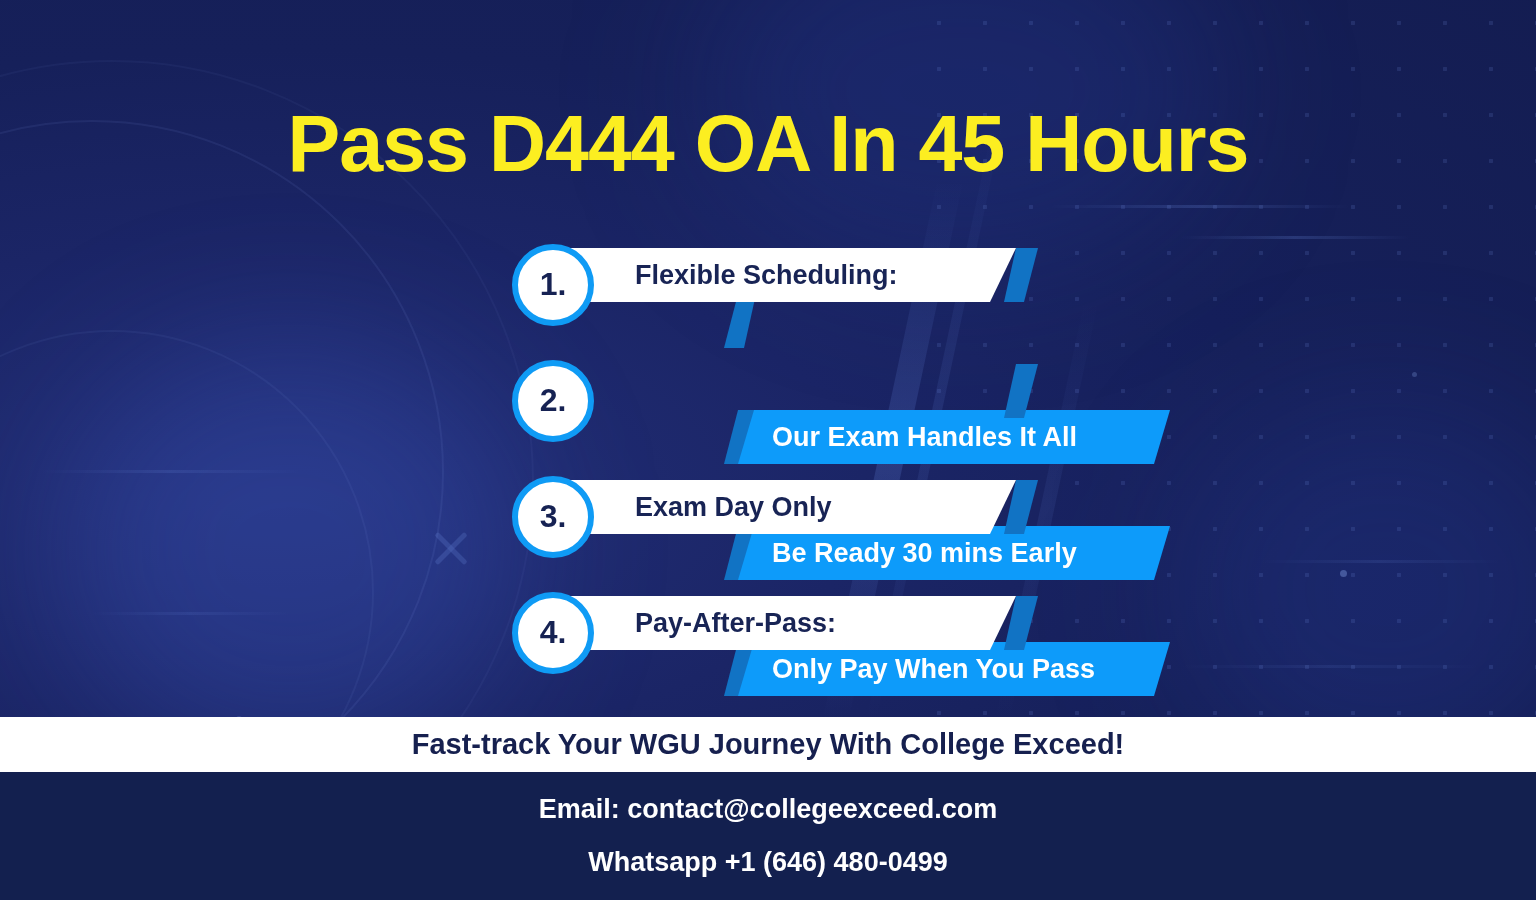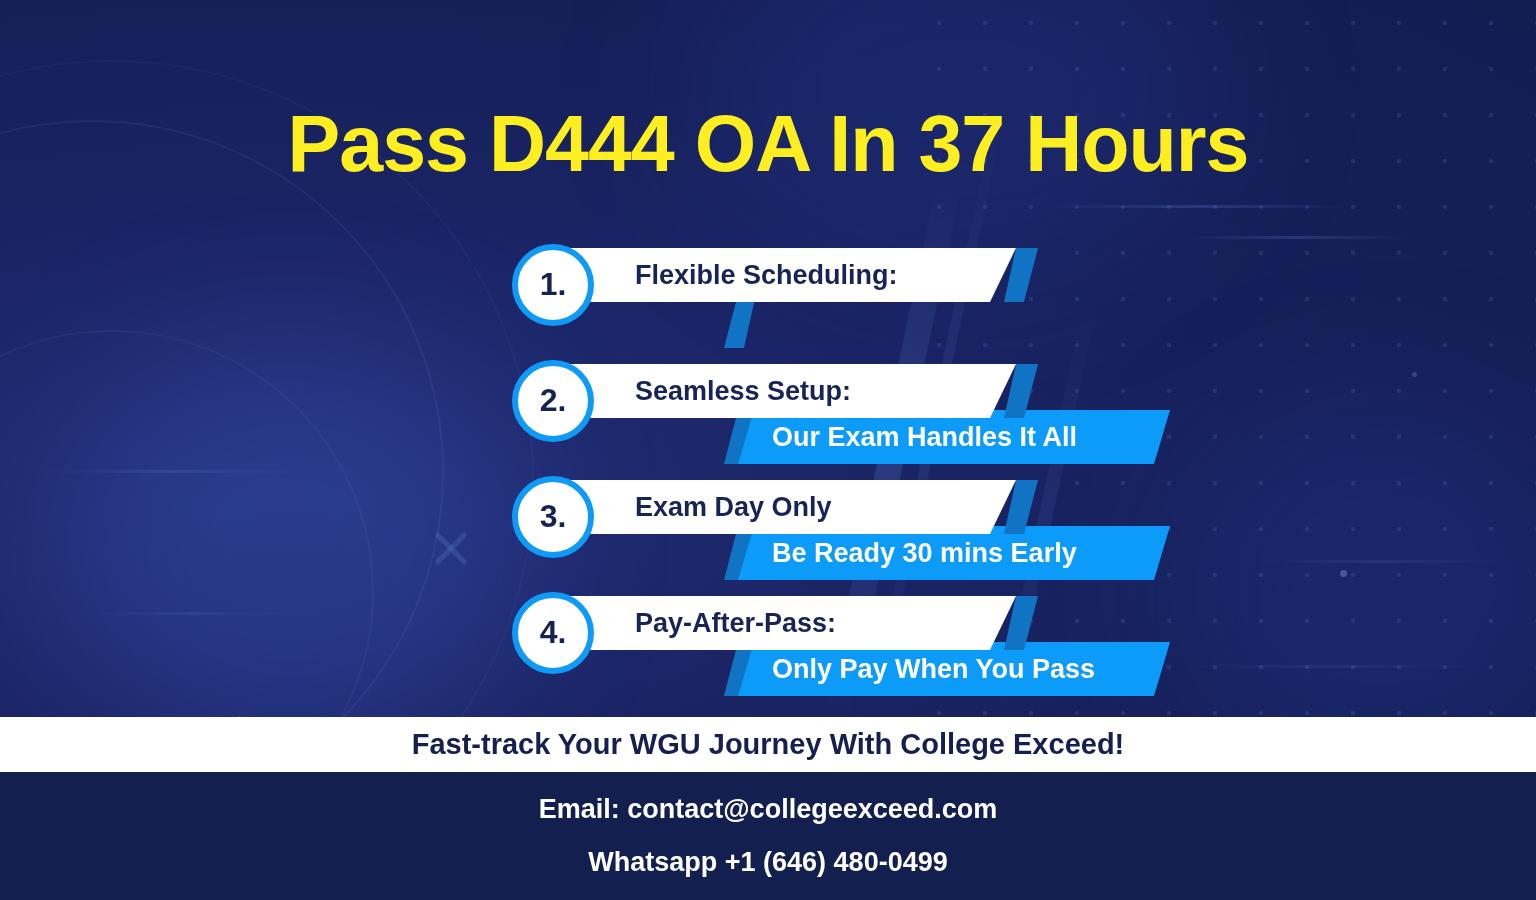--- a/index.html
+++ b/index.html
@@ -280,44 +280,41 @@
     <div class="hline hl-3"></div>
     <div class="hline hl-4"></div>
     <div class="hline hl-5"></div>
     <div class="hline hl-6"></div>
     <div class="x-mark"></div>
     <div class="spark sp-1"></div>
     <div class="spark sp-2"></div>
     <div class="spark sp-3"></div>
   </div>
 
-  <div class="headline">Pass D444 OA In 37 Hours</div>
+  <div class="headline">Pass D444 OA In 45 Hours</div>
 
   <div class="steps">
 
     <div class="step">
       <div class="sub-wedge"></div>
       <div class="title-wedge"></div>
       <div class="title-band">
         <span>Flexible Scheduling:</span>
       </div>
       <div class="badge">
         <span>1.</span>
       </div>
     </div>
 
     <div class="step">
       <div class="sub-wedge"></div>
       <div class="sub-band">
         <span>Our Exam Handles It All</span>
       </div>
       <div class="title-wedge"></div>
-      <div class="title-band">
-        <span>Seamless Setup:</span>
-      </div>
       <div class="badge">
         <span>2.</span>
       </div>
     </div>
 
     <div class="step">
       <div class="sub-wedge"></div>
       <div class="sub-band">
         <span>Be Ready 30 mins Early</span>
       </div>

